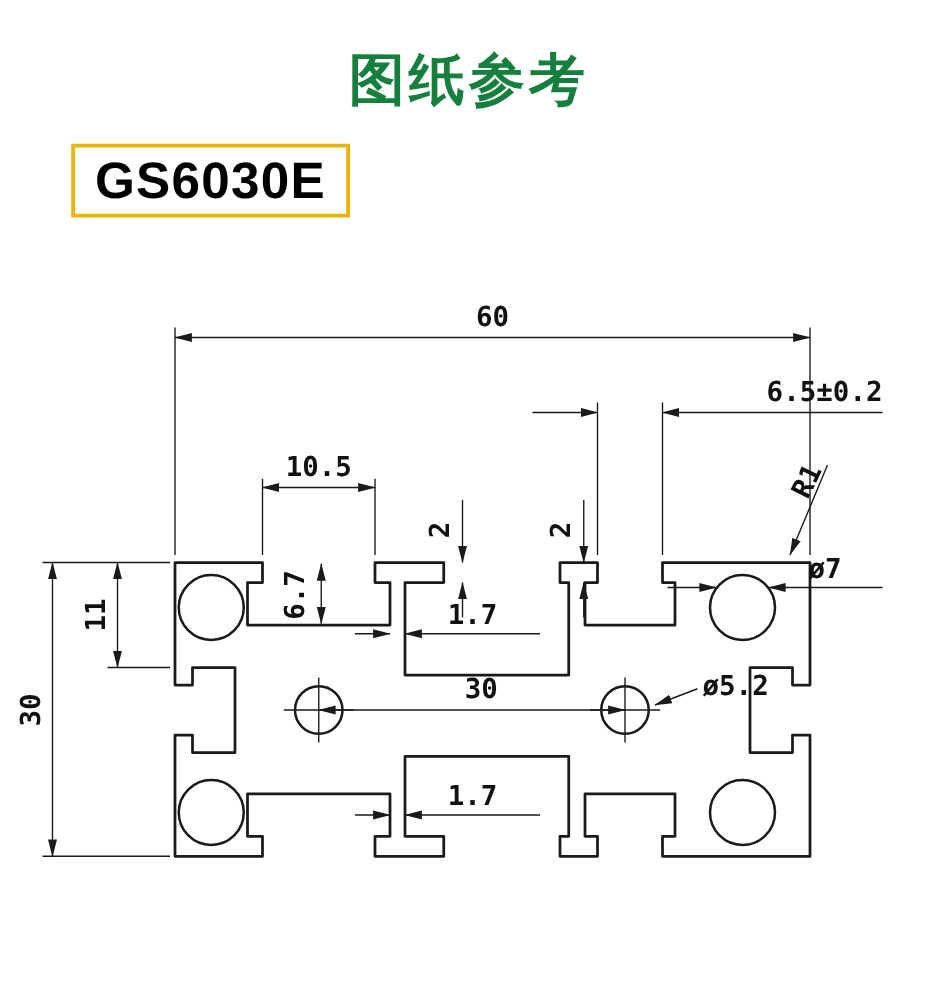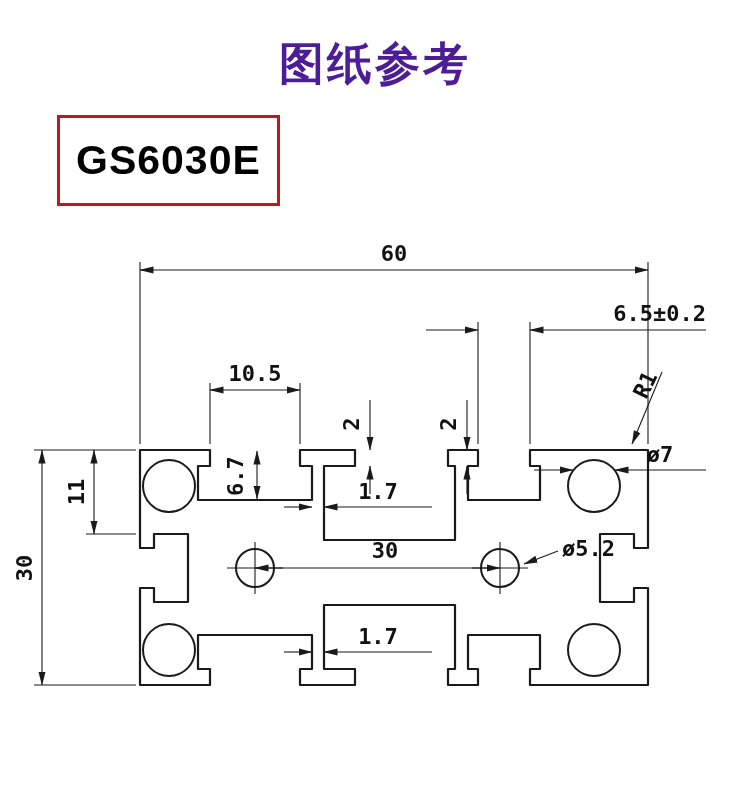--- a/index.html
+++ b/index.html
@@ -1,22 +1,22 @@
 <!DOCTYPE html>
 <html><head>
 <meta charset="utf-8">
 <style>
   html,body{margin:0;padding:0;background:#ffffff;}
   body{width:750px;height:800px;position:relative;overflow:hidden;
        font-family:"Liberation Sans",sans-serif;color:#111;}
   .title{position:absolute;top:34px;left:0;width:750px;text-align:center;
-         font-size:45px;font-weight:700;letter-spacing:3px;color:#4c1d95;
+         font-size:45px;font-weight:700;letter-spacing:3px;color:#15803d;
          font-family:"Liberation Sans",sans-serif;}
-  .model-box{position:absolute;left:57px;top:115px;border:3px solid #b91c1c;
-             padding:19px 16px;display:inline-block;}
+  .model-box{position:absolute;left:57px;top:115px;border:3px solid #eab308;
+             padding:3px 16px;display:inline-block;}
   .model-box span{font-size:41px;font-weight:700;letter-spacing:1px;
                   font-family:"Liberation Sans",sans-serif;color:#000;}
   svg{position:absolute;left:0;top:0;}
   .profile{fill:none;stroke:#1a1a1a;stroke-width:2.2;stroke-linejoin:round;}
   .hole{fill:none;stroke:#1a1a1a;stroke-width:2;}
   .ext,.dim,.cmark{stroke:#1a1a1a;stroke-width:1.1;fill:none;}
   .dimtxt{font-family:"DejaVu Sans Mono","Liberation Mono",monospace;
           font-size:22px;font-weight:600;fill:#111;}
 </style>
 </head>

